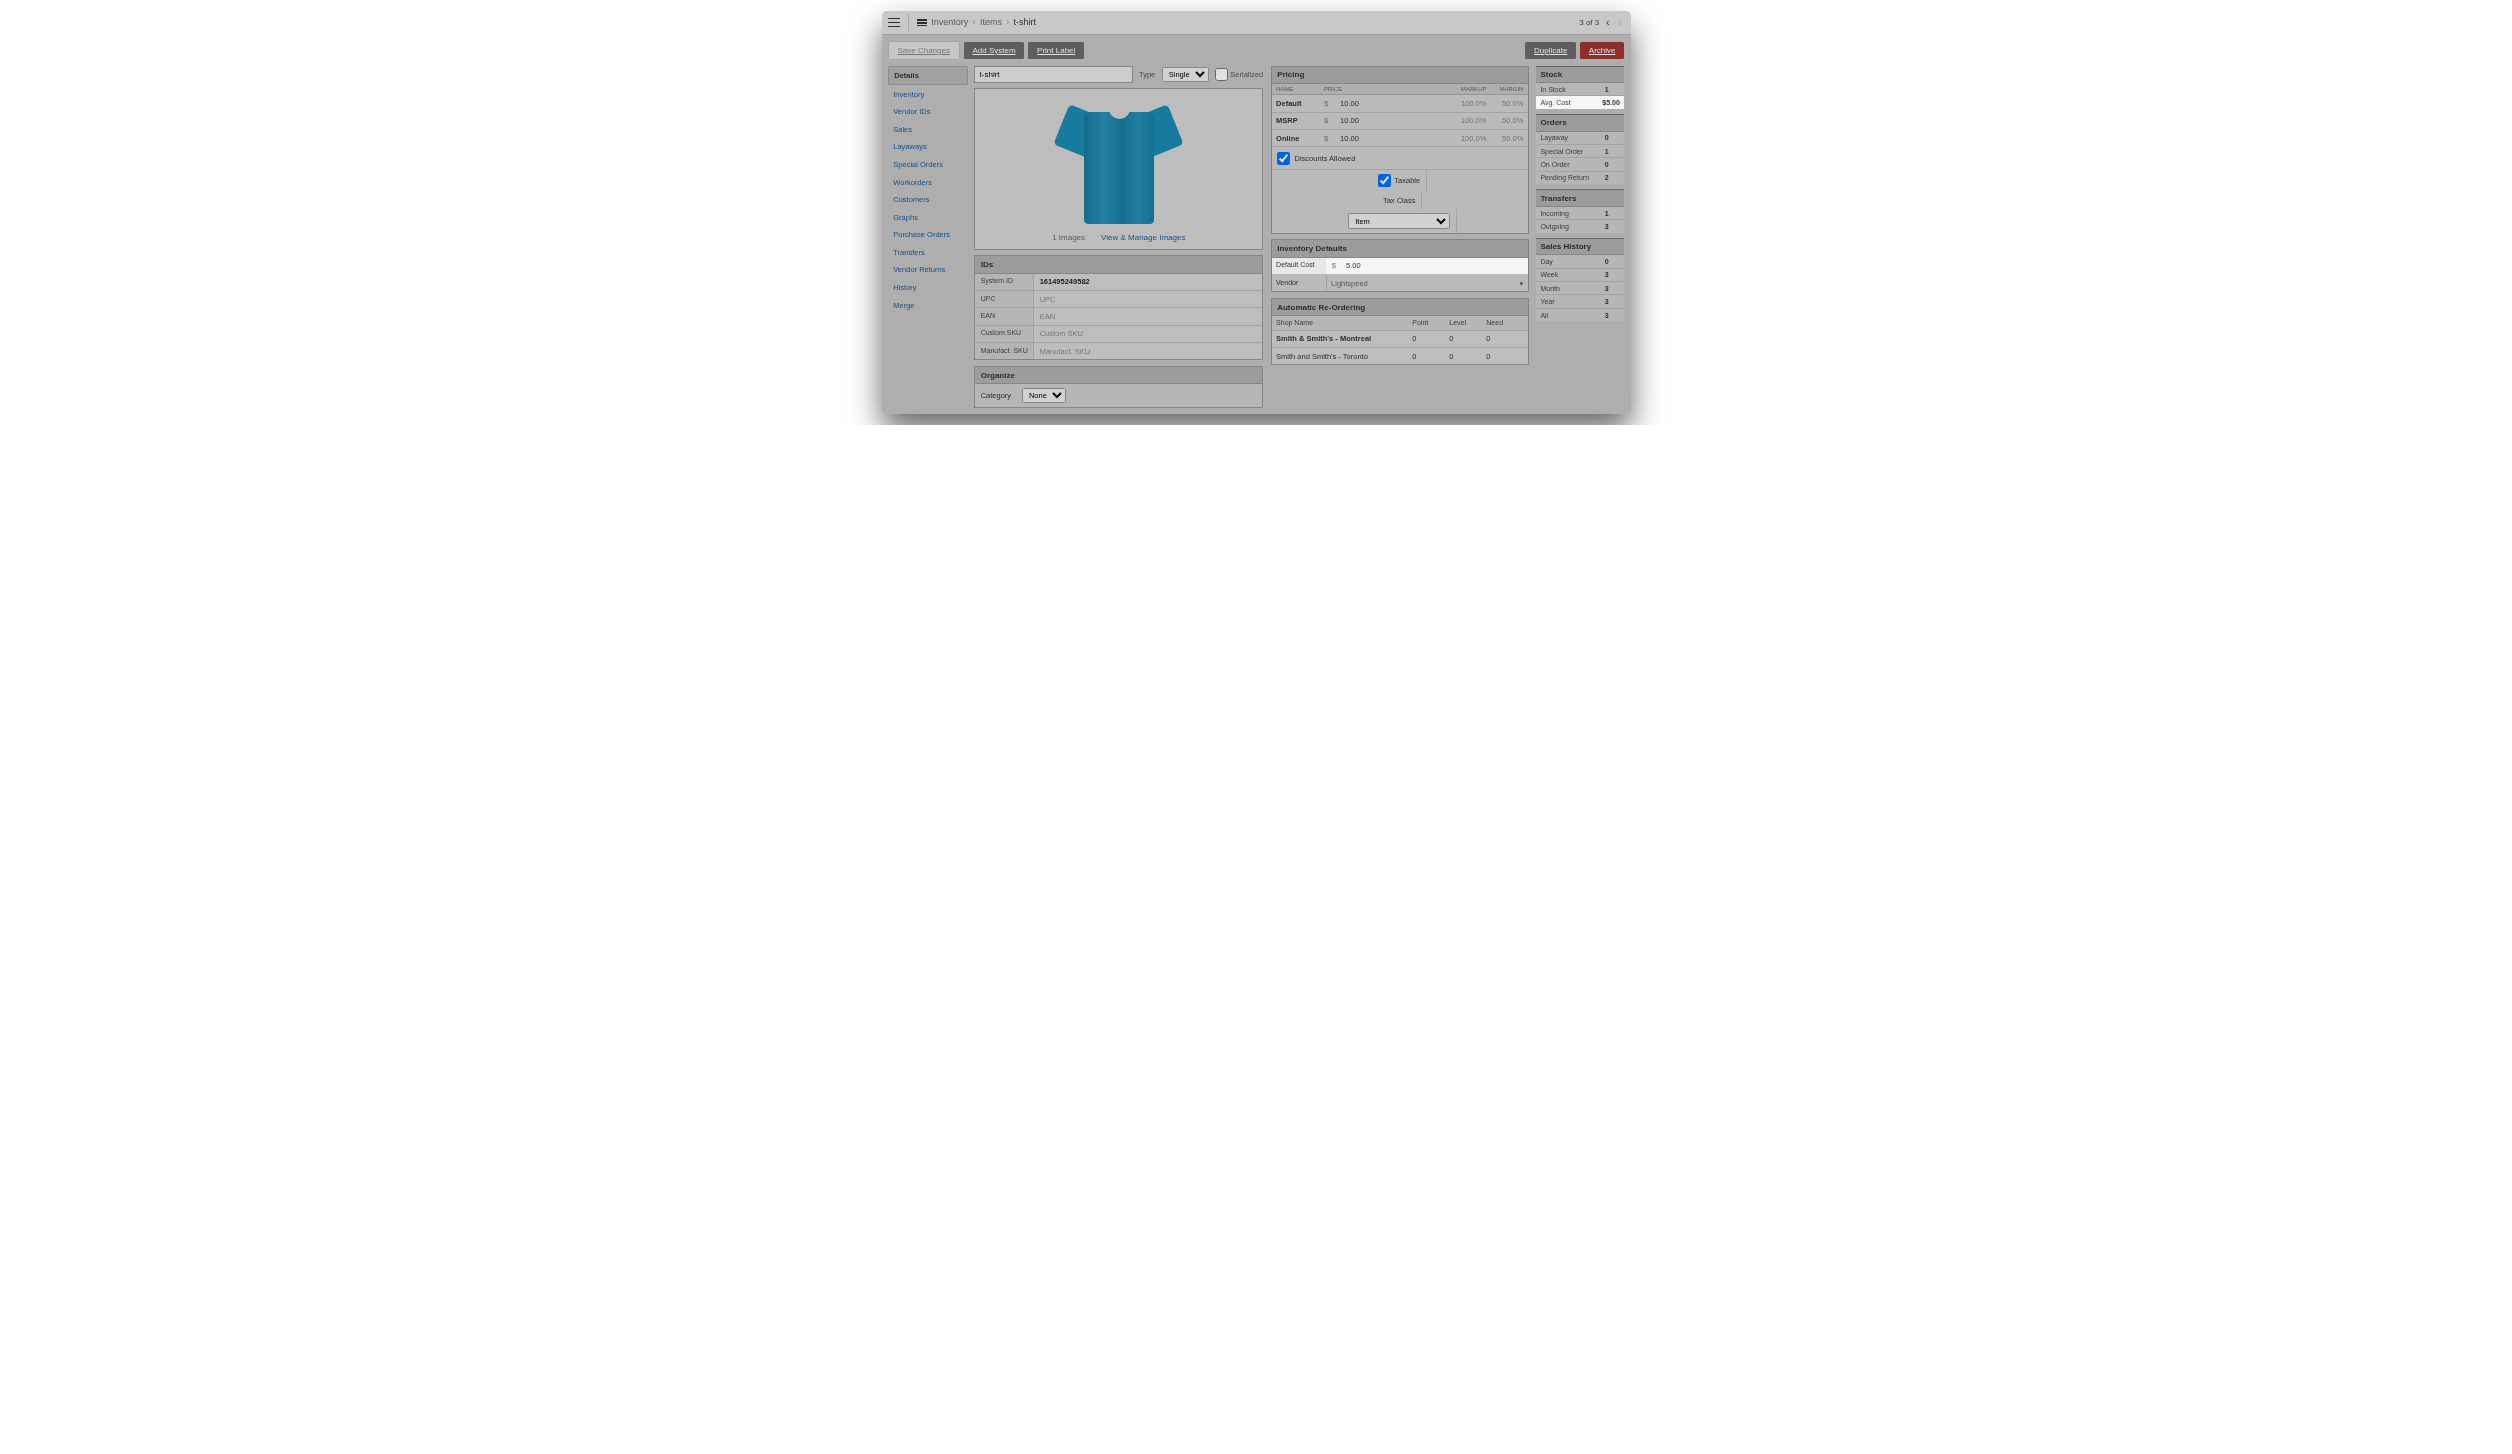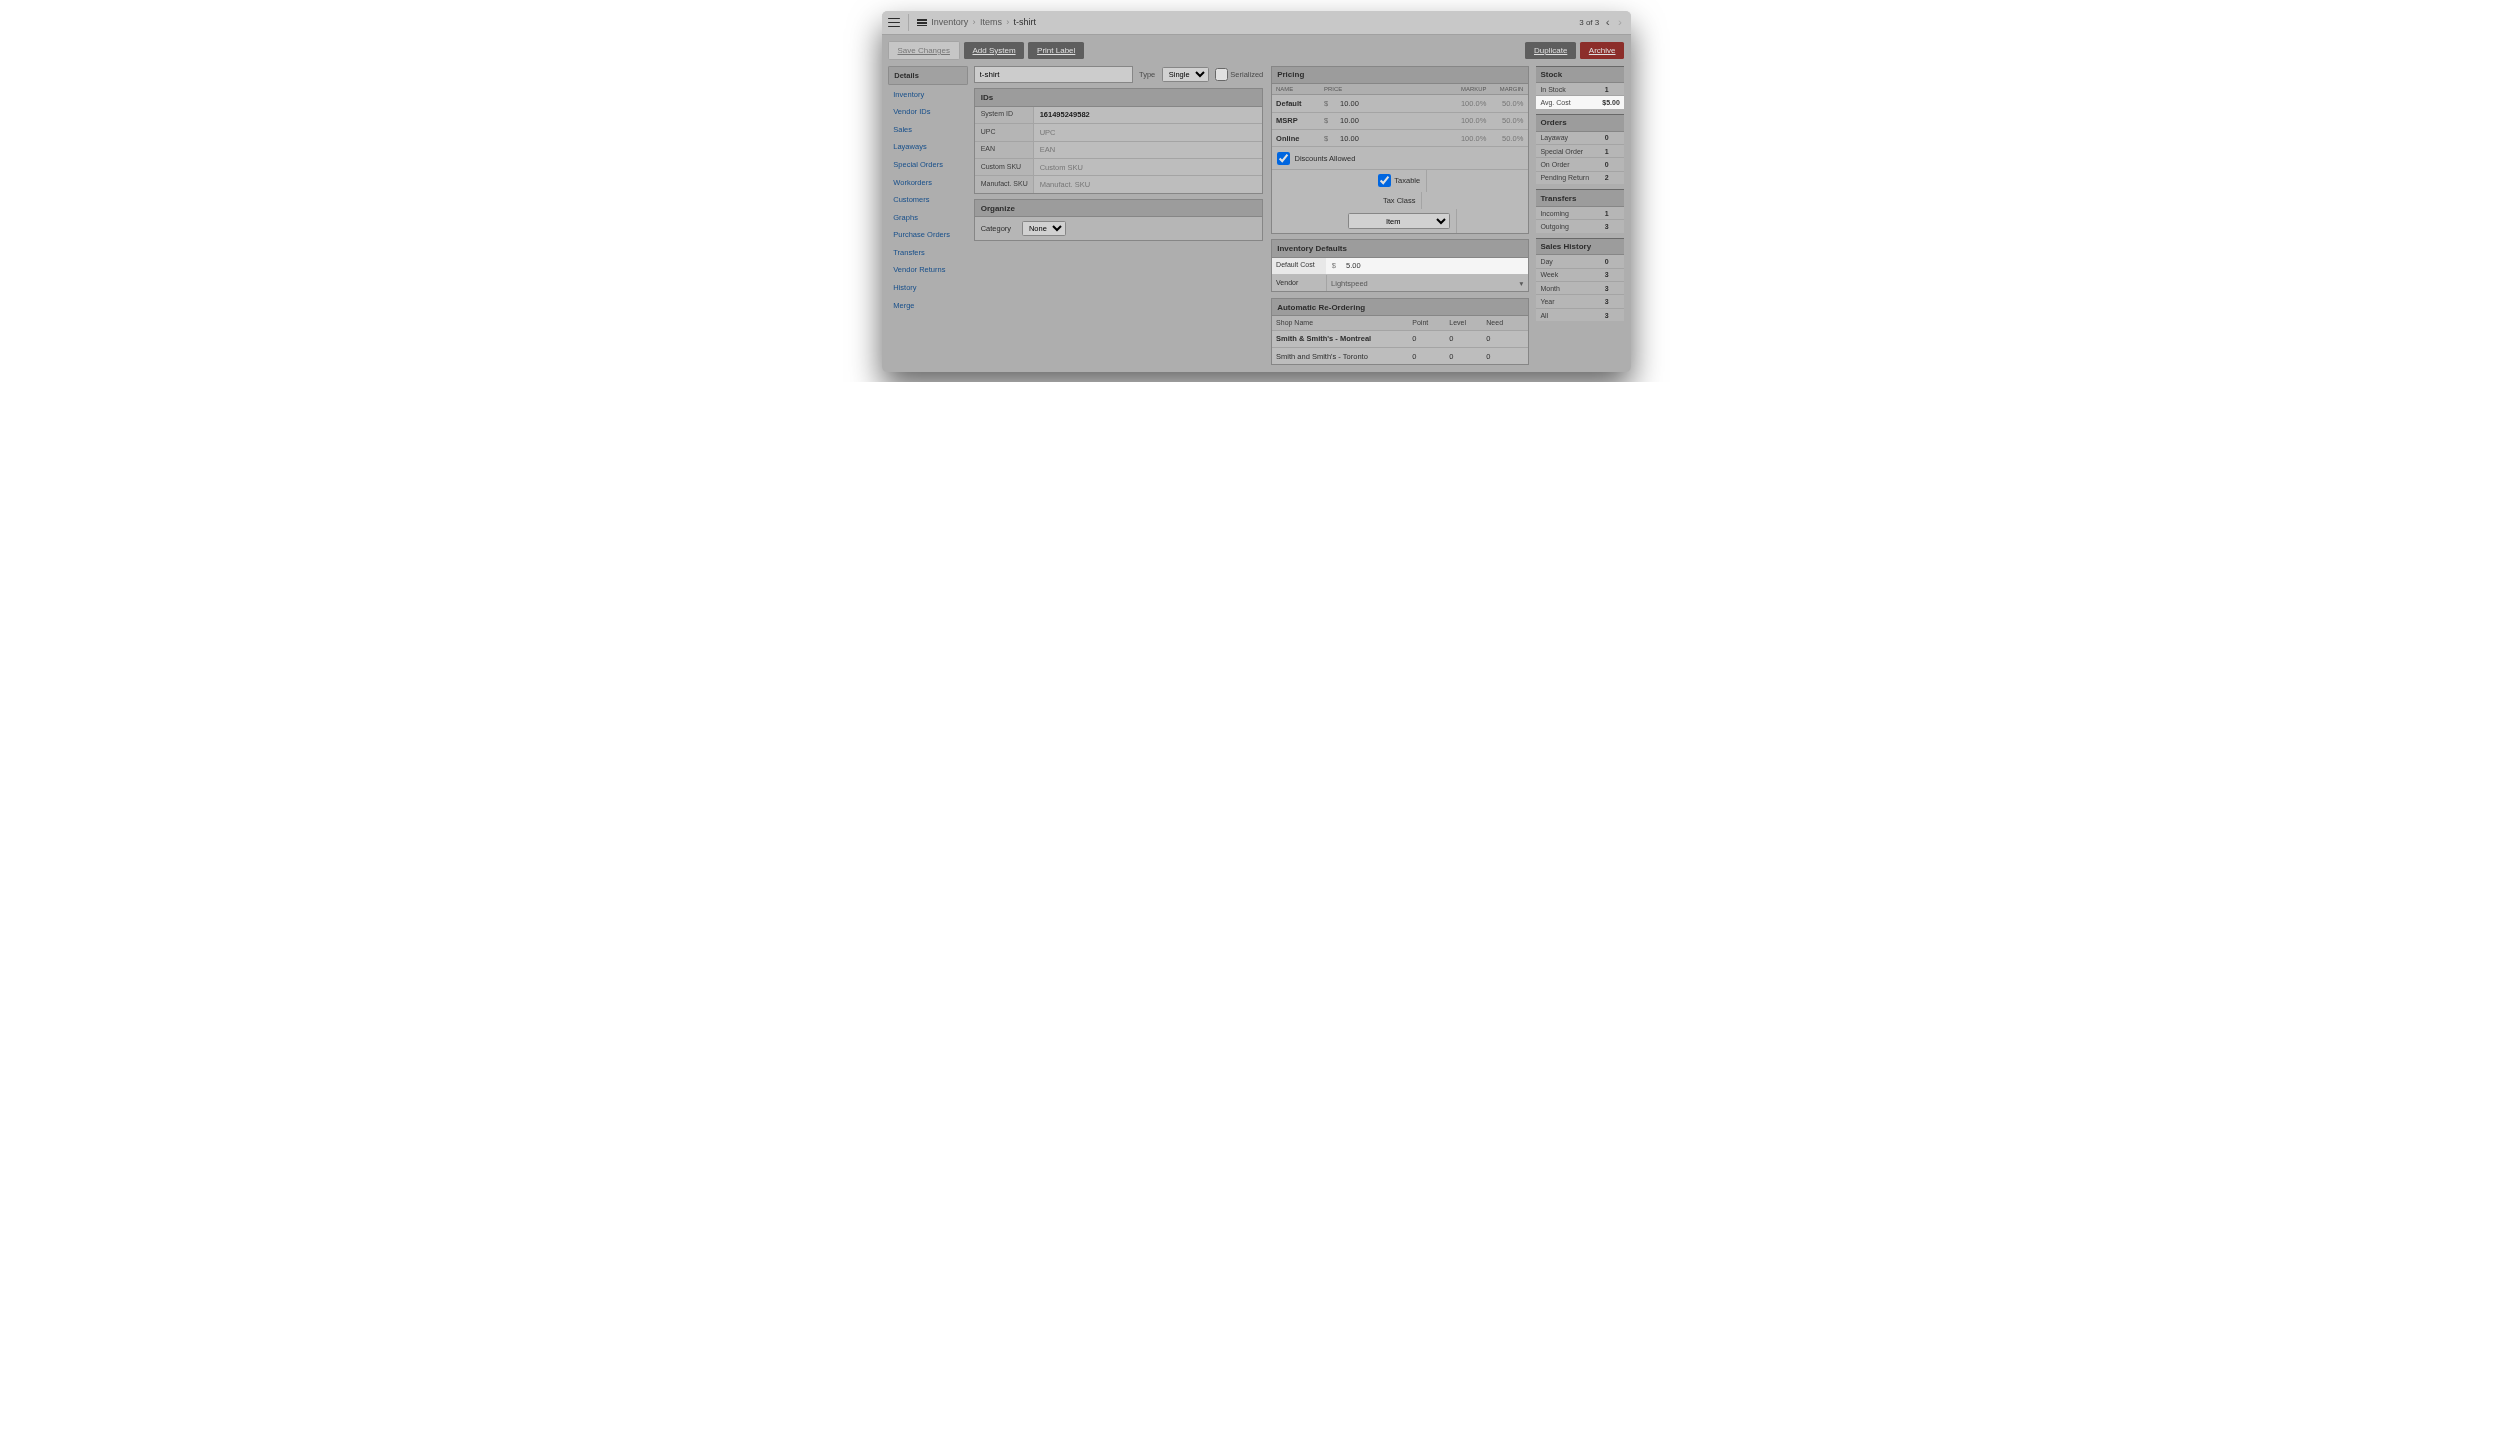--- a/index.html
+++ b/index.html
@@ -63,21 +63,21 @@
 .ph-name{width:48px;} .ph-price{width:80px;} .ph-markup{flex:1; text-align:right;} .ph-margin{width:37px; text-align:right;}
 .price-row { display:flex; align-items:center; padding:3.7px 4.3px; border-bottom:0.5px solid #bbb; background:#d4d4d4;}
 .price-row .pname { width:48px; font-weight:bold; }
 .price-row .pcur { width:16px; color:#777; }
 .price-row .pval { width:64px; }
 .price-row .pmk { flex:1; text-align:right; color:#888; }
 .price-row .pmg { width:37px; text-align:right; color:#888; }
 .check-row { padding:4.3px 5.4px; background:#d4d4d4; border-bottom:0.5px solid #bbb; display:flex; align-items:center; gap:4.3px;}
 .tax-row { display:flex; align-items:center; background:#d4d4d4;flex-direction:column;}
 .tax-row .cell { padding:4.3px 5.4px; border-right:0.5px solid #bbb; display:flex; align-items:center; gap:3.2px;}
-.tax-select { width:102px;text-align:center; }
+.tax-select { width:102px; }
 .inv-def-row { display:flex; border-bottom:0.5px solid #bbb;}
 .inv-def-row .lbl { width:54px; padding:3.7px 4.3px; background:#cfcfcf; font-size:7px;}
 .inv-def-row .cur { width:16px; padding:3.7px 0; text-align:center; color:#777;}
 .inv-def-row.highlight { background:#f5f5f5; position:relative; z-index:100;}
 .inv-def-row.highlight .lbl { background:#e8e8e8; }
 .inv-def-row .val { flex:1; padding:3.7px 4.3px;}
 .vendor-row { display:flex; background:#d4d4d4;}
 .vendor-row .lbl { width:54px; padding:3.7px 4.3px; font-size:7px;}
 .vendor-sel { flex:1; padding:3.7px 4.3px; color:#666; display:flex; justify-content:space-between; align-items:center; border-left:0.5px solid #bbb;}
 .reorder-head { display:flex; background:#d0d0d0; font-size:7px; color:#444; padding:3.2px 4.3px; border-bottom:0.5px solid #bbb;}
@@ -157,20 +157,35 @@
         <div class="name-row">
           <input class="name-input" value="t-shirt" style="">
           <span class="type-label">Type</span>
           <select><option>Single</option></select>
           <span class="serialized">
             <input type="checkbox" style="">
             <span>Serialized</span>
           </span>
         </div>
 
+        <div class="image-box">
+          <div class="tshirt-wrap">
+            <div class="tshirt">
+              <div class="tshirt-sleeve-l"></div>
+              <div class="tshirt-sleeve-r"></div>
+              <div class="tshirt-body"></div>
+              <div class="tshirt-shade"></div>
+              <div class="tshirt-neck"></div>
+            </div>
+          </div>
+          <div class="image-footer">
+            <span class="count">1 Images</span>
+            <span class="link">View &amp; Manage Images</span>
+          </div>
+        </div>
 
         <div class="panel">
           <div class="panel-h">IDs</div>
           <div id="ids-rows">
               <div class="ids-row">
                 <div class="ids-label">System ID</div>
                 <div class="ids-val bold">161495249582</div>
               </div>
               <div class="ids-row">
                 <div class="ids-label">UPC</div>

